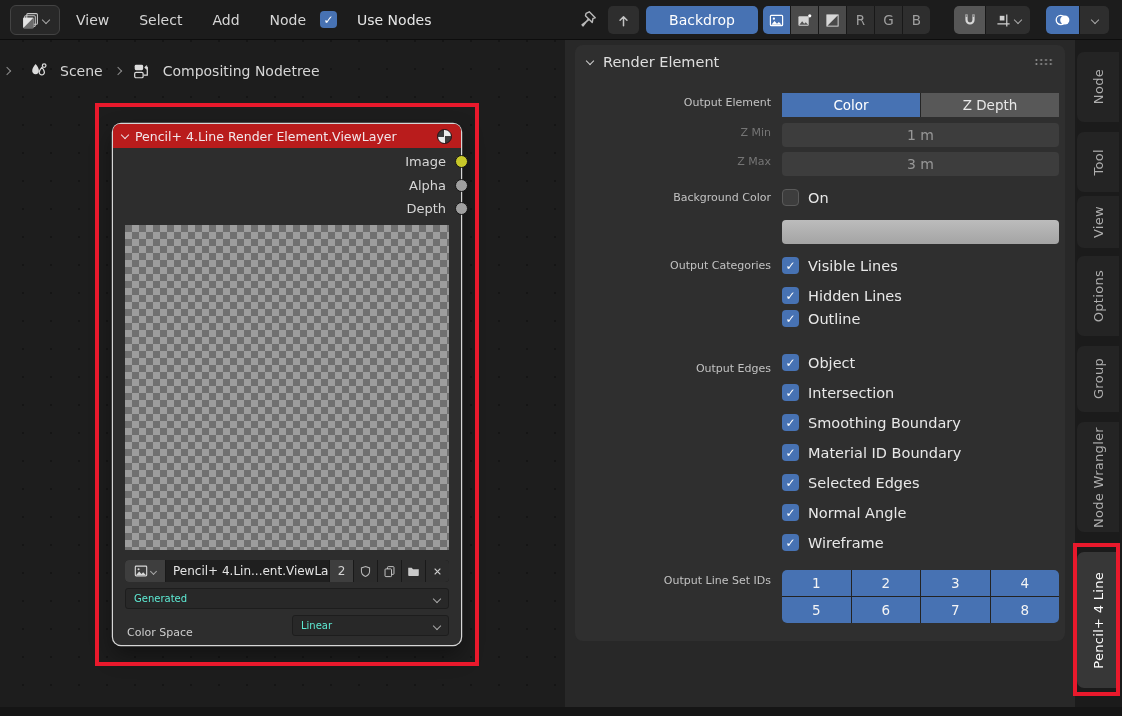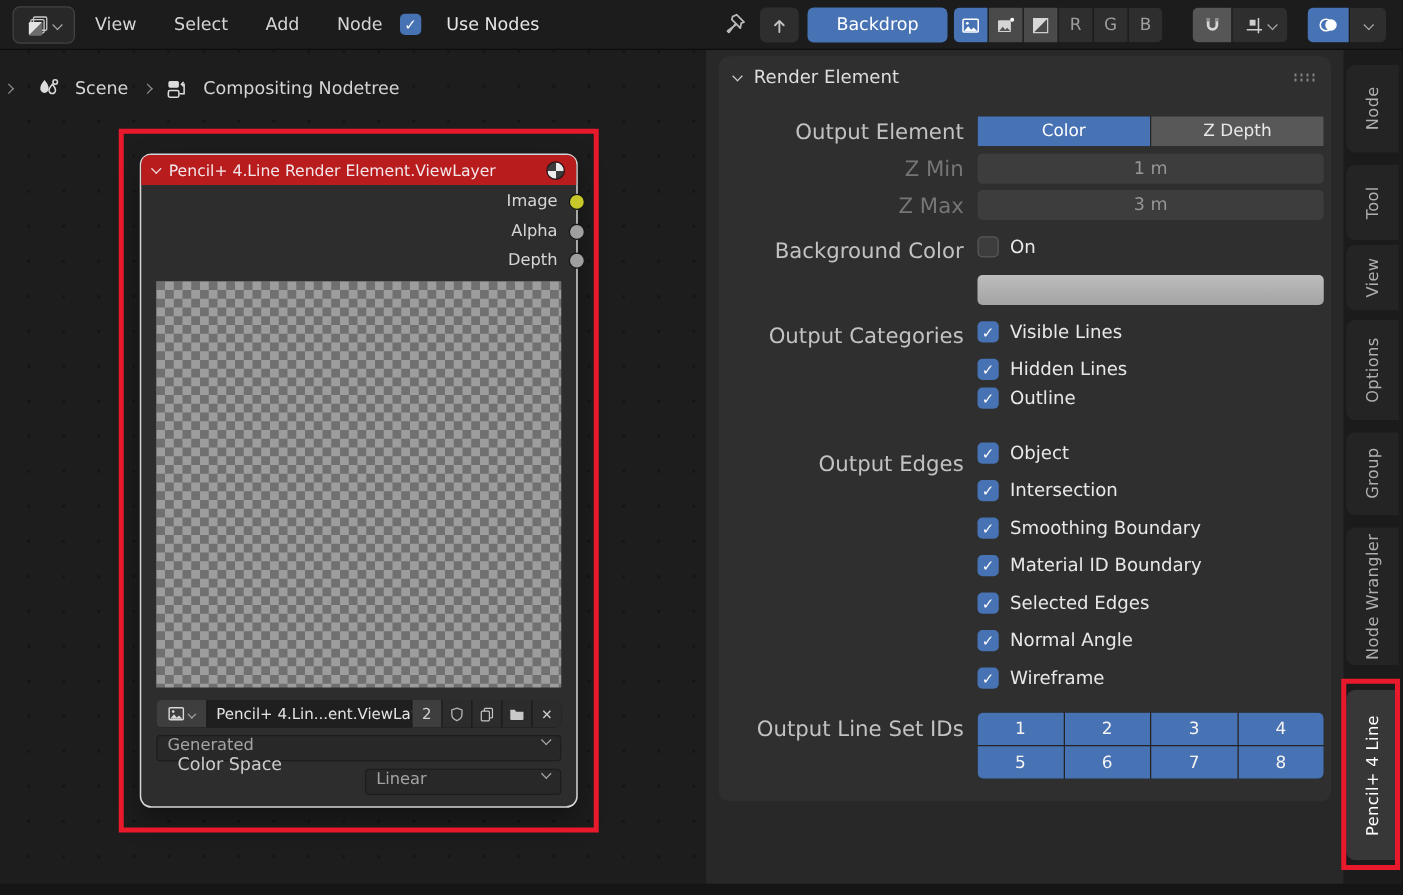--- a/index.html
+++ b/index.html
@@ -44,30 +44,30 @@
     background:conic-gradient(#ececec 0 25%, #3c3c3c 0 50%, #ececec 0 75%, #3c3c3c 0); }
   .sock-label { position:absolute; right:15px; font-size:13px; color:#d6d6d6; }
   .socket { position:absolute; right:-7px; width:13px; height:13px; border-radius:50%; border:1.5px solid #151515; }
   .preview { position:absolute; left:12px; top:101px; width:324px; height:325px;
     background:conic-gradient(#9d9d9d 0 25%, #707070 0 50%, #9d9d9d 0 75%, #707070 0); background-size:14px 14px; }
   .datarow { position:absolute; left:12px; top:436px; width:324px; height:22px; display:flex; gap:1px; background:#191919; border-radius:4px; overflow:hidden; }
   .browse { width:40px; background:#3e3e3e; display:flex; align-items:center; justify-content:center; gap:3px; }
   .namef { flex:1; background:#1f1f1f; color:#e4e4e4; font-size:12px; display:flex; align-items:center; padding-left:7px; white-space:nowrap; overflow:hidden; }
   .mini { width:23px; background:#3e3e3e; display:flex; align-items:center; justify-content:center; font-size:12px; color:#d2d2d2; }
   .minii { width:23px; background:#2c2c2c; display:flex; align-items:center; justify-content:center; }
-  .dropdown { position:absolute; height:21px; background:#282828; border:1px solid #1d1d1d; border-radius:3px; display:flex; justify-content:space-between; padding:0 8px; color:#a3a3a3; font-size:13px; }
-  .cs-label { position:absolute; left:14px; top:480px; font-size:14px; color:#cdcdcd;margin-left:15px; }
+  .dropdown { position:absolute; height:21px; background:#282828; border:1px solid #1d1d1d; border-radius:3px; display:flex; align-items:center; justify-content:space-between; padding:0 8px; color:#5eead4; font-size:10px; }
+  .cs-label { position:absolute; left:14px; top:502px; font-size:11px; color:#cdcdcd; }
 
   
   .sidebar { position:absolute; left:565px; top:40px; width:510px; height:676px; background:#282828; }
   .panel { position:absolute; left:575px; top:45px; width:490px; height:596px; background:#2f2f2f; border-radius:8px; }
   .p-head { position:absolute; left:12px; top:9px; right:12px; display:flex; align-items:center; gap:10px; }
   .p-title { color:#dedede; font-size:14.5px; flex:1; }
   .dots { width:19px; height:8px; background-image:radial-gradient(#8d8d8d 1px, transparent 1.2px); background-size:4.8px 4px; }
-  .p-label { position:absolute; left:0; width:196px; text-align:right; color:#c2c2c2; font-size:17px; }
+  .p-label { position:absolute; left:0; width:196px; text-align:right; color:#c2c2c2; font-size:11px; }
   .p-label.dim { color:#757575; }
   .field { position:absolute; left:207px; width:277px; height:24px; background:#3d3d3d; border-radius:4px; display:flex; align-items:center; justify-content:center; color:#979797; font-size:14px; }
   .seg { position:absolute; left:207px; width:277px; height:24px; display:flex; gap:1px; border-radius:0; overflow:hidden; background:#252525; }
   .seg > div { flex:1; display:flex; align-items:center; justify-content:center; font-size:13.5px; }
   .seg .on { background:#4772b3; color:#fff; }
   .seg .off { background:#585858; color:#e8e8e8; }
   .cbrow { position:absolute; left:207px; display:flex; align-items:center; gap:9px; color:#e8e8e8; font-size:14.5px; }
   .swatch { position:absolute; left:207px; width:277px; height:24px; border-radius:4px; background:linear-gradient(#bcbcbc,#a4a4a4); }
   .lsgrid { position:absolute; left:207px; width:277px; height:53px; display:grid; grid-template-columns:repeat(4,1fr); grid-template-rows:repeat(2,1fr); gap:1px; background:#232323; border-radius:5px; overflow:hidden; }
   .lsgrid > div { background:#4772b3; color:#f4f4f4; display:flex; align-items:center; justify-content:center; font-size:13.5px; }

